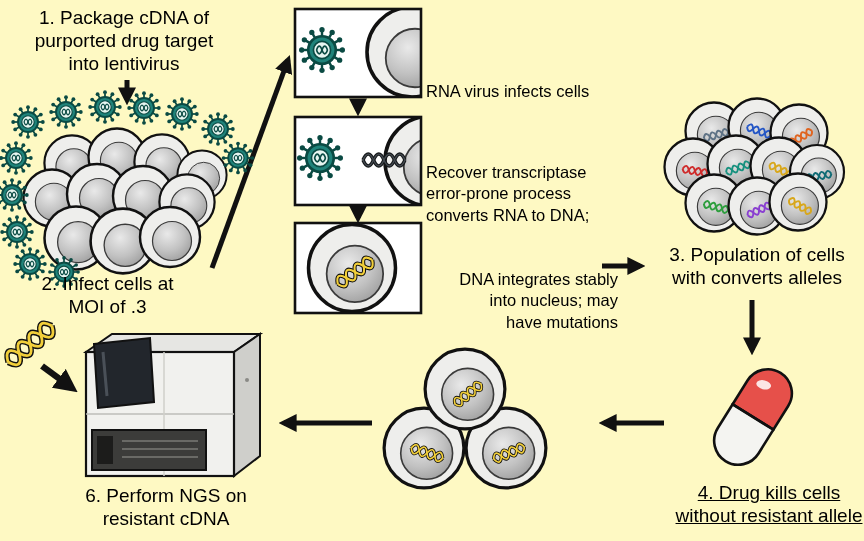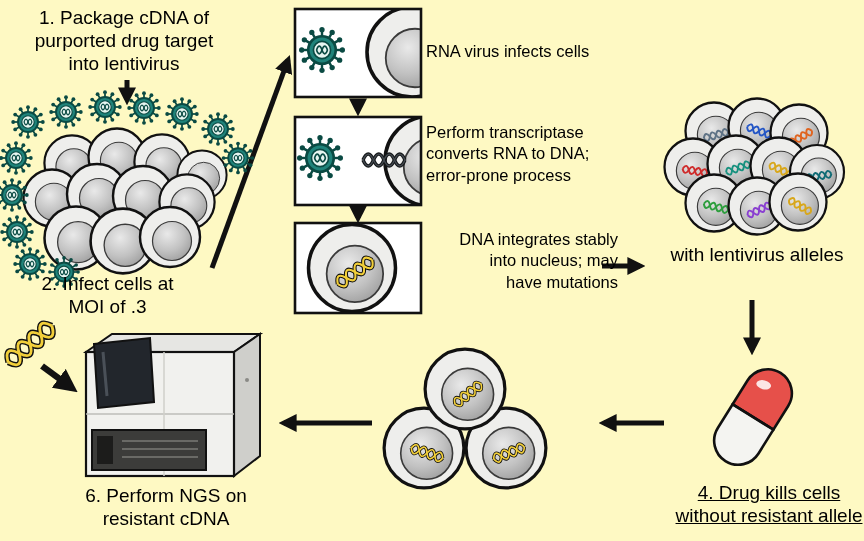--- a/index.html
+++ b/index.html
@@ -1,20 +1,20 @@
 <!DOCTYPE html>
 <html><head>
 <meta charset="utf-8">
 <style>
   html,body{margin:0;padding:0;background:#fff;}
   #canvas{position:relative;width:864px;height:541px;background:#fef9c3;overflow:hidden;
           font-family:"Liberation Sans", sans-serif;color:#000;padding-left:32px;}
   #art{position:absolute;left:0;top:0;width:864px;height:541px;}
   .lbl{position:absolute;text-align:center;font-size:19px;line-height:1.22;color:#000;}
-  .plbl{position:absolute;text-align:left;font-size:16.5px;line-height:1.3;color:#000;}
+  .plbl{position:absolute;text-align:left;font-size:16.5px;line-height:1.3;color:#000;margin-top:40px;}
   .nowrap{white-space:nowrap;}
 </style>
 </head>
 <body>
 
 <div id="canvas">
 
 <svg id="art" viewBox="0 0 864 541" xmlns="http://www.w3.org/2000/svg">
   <defs>
     <marker id="ah" viewBox="0 0 10 10" refX="7" refY="5" markerWidth="3.6" markerHeight="3.6" orient="auto">
@@ -233,33 +233,34 @@
 <div class="lbl" style="left:15px; top:272px; width:185px;">
   <div>2. Infect cells at</div>
   <div>MOI of .3</div>
 </div>
 
 <div class="plbl nowrap" style="left:426px; top:41px; width:180px;">
   <div>RNA virus infects cells</div>
 </div>
 
 <div class="plbl" style="left:426px; top:122px; width:192px;">
-  <div>Perform transcriptase</div>
+  <div>Recover transcriptase</div>
+  <div>error-prone process</div>
   <div>converts RNA to DNA;</div>
-  <div>error-prone process</div>
 </div>
 
 <div class="plbl" style="left:426px; top:229px; width:192px;text-align:right;">
   <div>DNA integrates stably</div>
   <div>into nucleus; may</div>
   <div>have mutations</div>
 </div>
 
 <div class="lbl" style="left:650px; top:243px; width:214px;">
-  <div>with lentivirus alleles</div>
+  <div>3. Population of cells</div>
+  <div>with converts alleles</div>
 </div>
 
 <div class="lbl" style="left:656px; top:481px; width:226px;text-decoration:underline;">
   <div>4. Drug kills cells</div>
   <div>without resistant allele</div>
 </div>
 
 
 <div class="lbl" style="left:50px; top:484px; width:232px;">
   <div>6. Perform NGS on</div>

